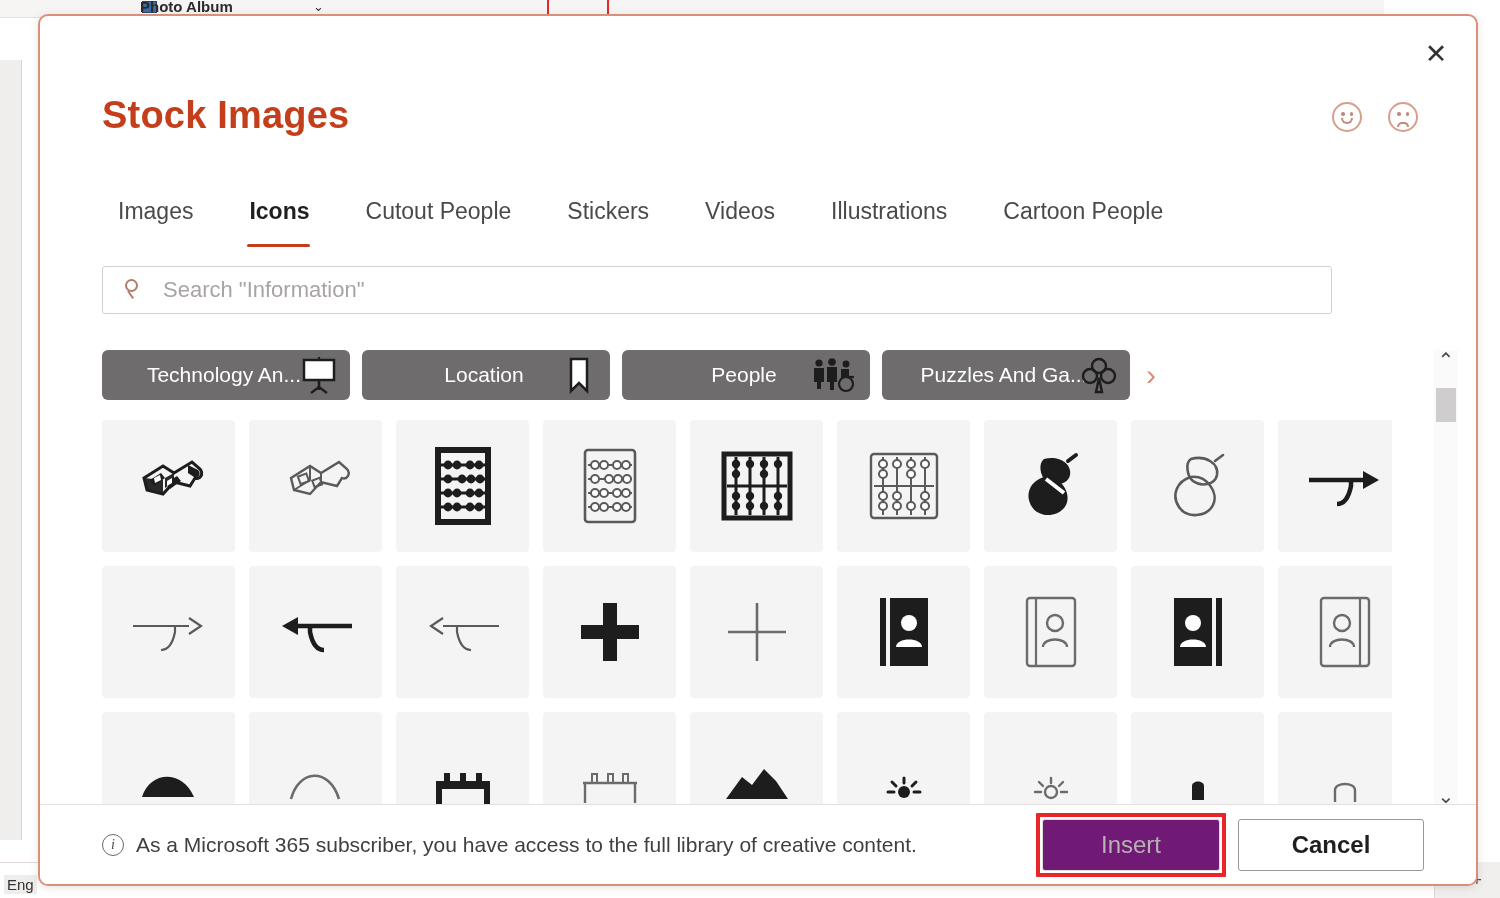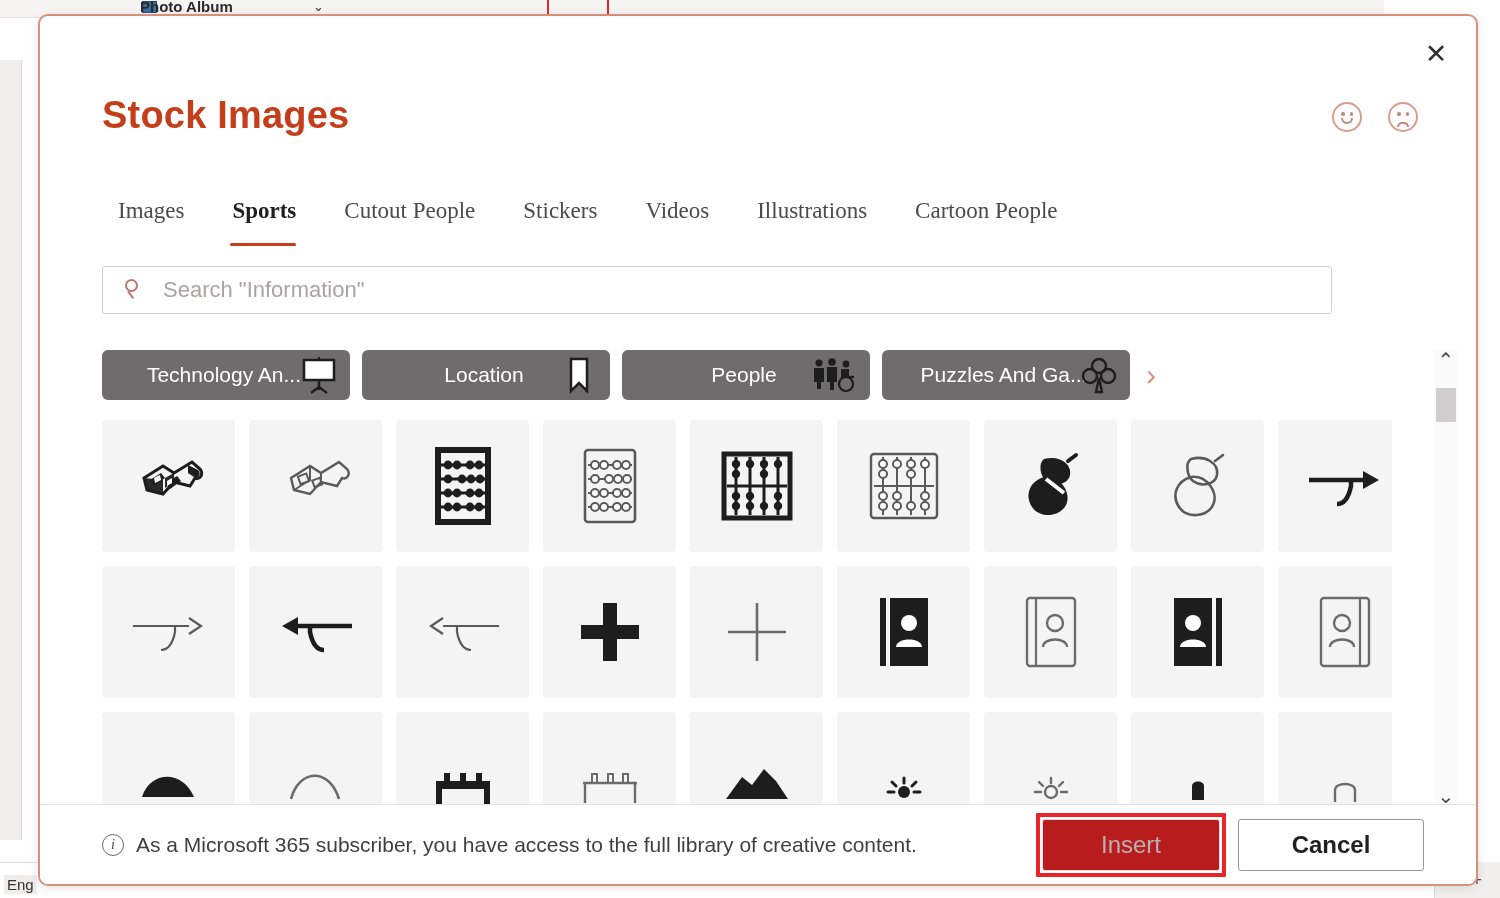--- a/index.html
+++ b/index.html
@@ -109,21 +109,21 @@
     border-radius: 0 0 12px 12px; top: 14px;
   }
   .face.sad .mouth {
     border: 2px solid #c08a79; border-bottom: none;
     border-radius: 12px 12px 0 0; top: 18px; height: 5px;
   }
 
   
   .tabs-row {
     position: absolute; left: 62px; top: 182px;
-    display: flex; align-items: flex-start; gap: 0px; font-family: Liberation Serif, serif;
+    display: flex; align-items: flex-start; gap: 8px;
   }
   .tab {
     position: relative;
     font-size: 23px; color: #4a4a4a;
     padding: 0 24px; cursor: pointer; white-space: nowrap;
   }
   .tab:first-child { padding-left: 16px; }
   .tab.active { color: #1f1f1f; font-weight: bold; }
   .tab .underline {
     position: absolute; left: 22px; right: 24px; bottom: -22px;
@@ -247,21 +247,21 @@
     border: 4px solid #e8262a;
     padding: 2px; border-radius: 1px;
   }
   .btn {
     width: 178px; height: 52px;
     display: flex; align-items: center; justify-content: center;
     font-size: 24px; border-radius: 3px; cursor: pointer;
     background: #ffffff;
   }
   .btn.insert {
-    background: #b91c1c; color: #b6b2b2;
+    background: #701a75; color: #b6b2b2;
     border: 1px solid #e0dcdc; font-weight: 500;
   }
   .btn.cancel {
     position: absolute; right: 52px; top: 50%;
     transform: translateY(-50%);
     border: 1px solid #9c9898; color: #1f1f1f; font-weight: bold;
     width: 186px;
   }
 </style>
 </head>
@@ -299,21 +299,21 @@
         <span class="eye r"></span>
         <span class="mouth"></span>
     </div>
   </div>
 
   <div class="tabs-row">
     <div class="tab">
       <span>Images</span>
     </div>
     <div class="tab active">
-      <span>Sports</span>
+      <span>Icons</span>
       <span class="underline"></span>
     </div>
     <div class="tab">
       <span>Cutout People</span>
     </div>
     <div class="tab">
       <span>Stickers</span>
     </div>
     <div class="tab">
       <span>Videos</span>

